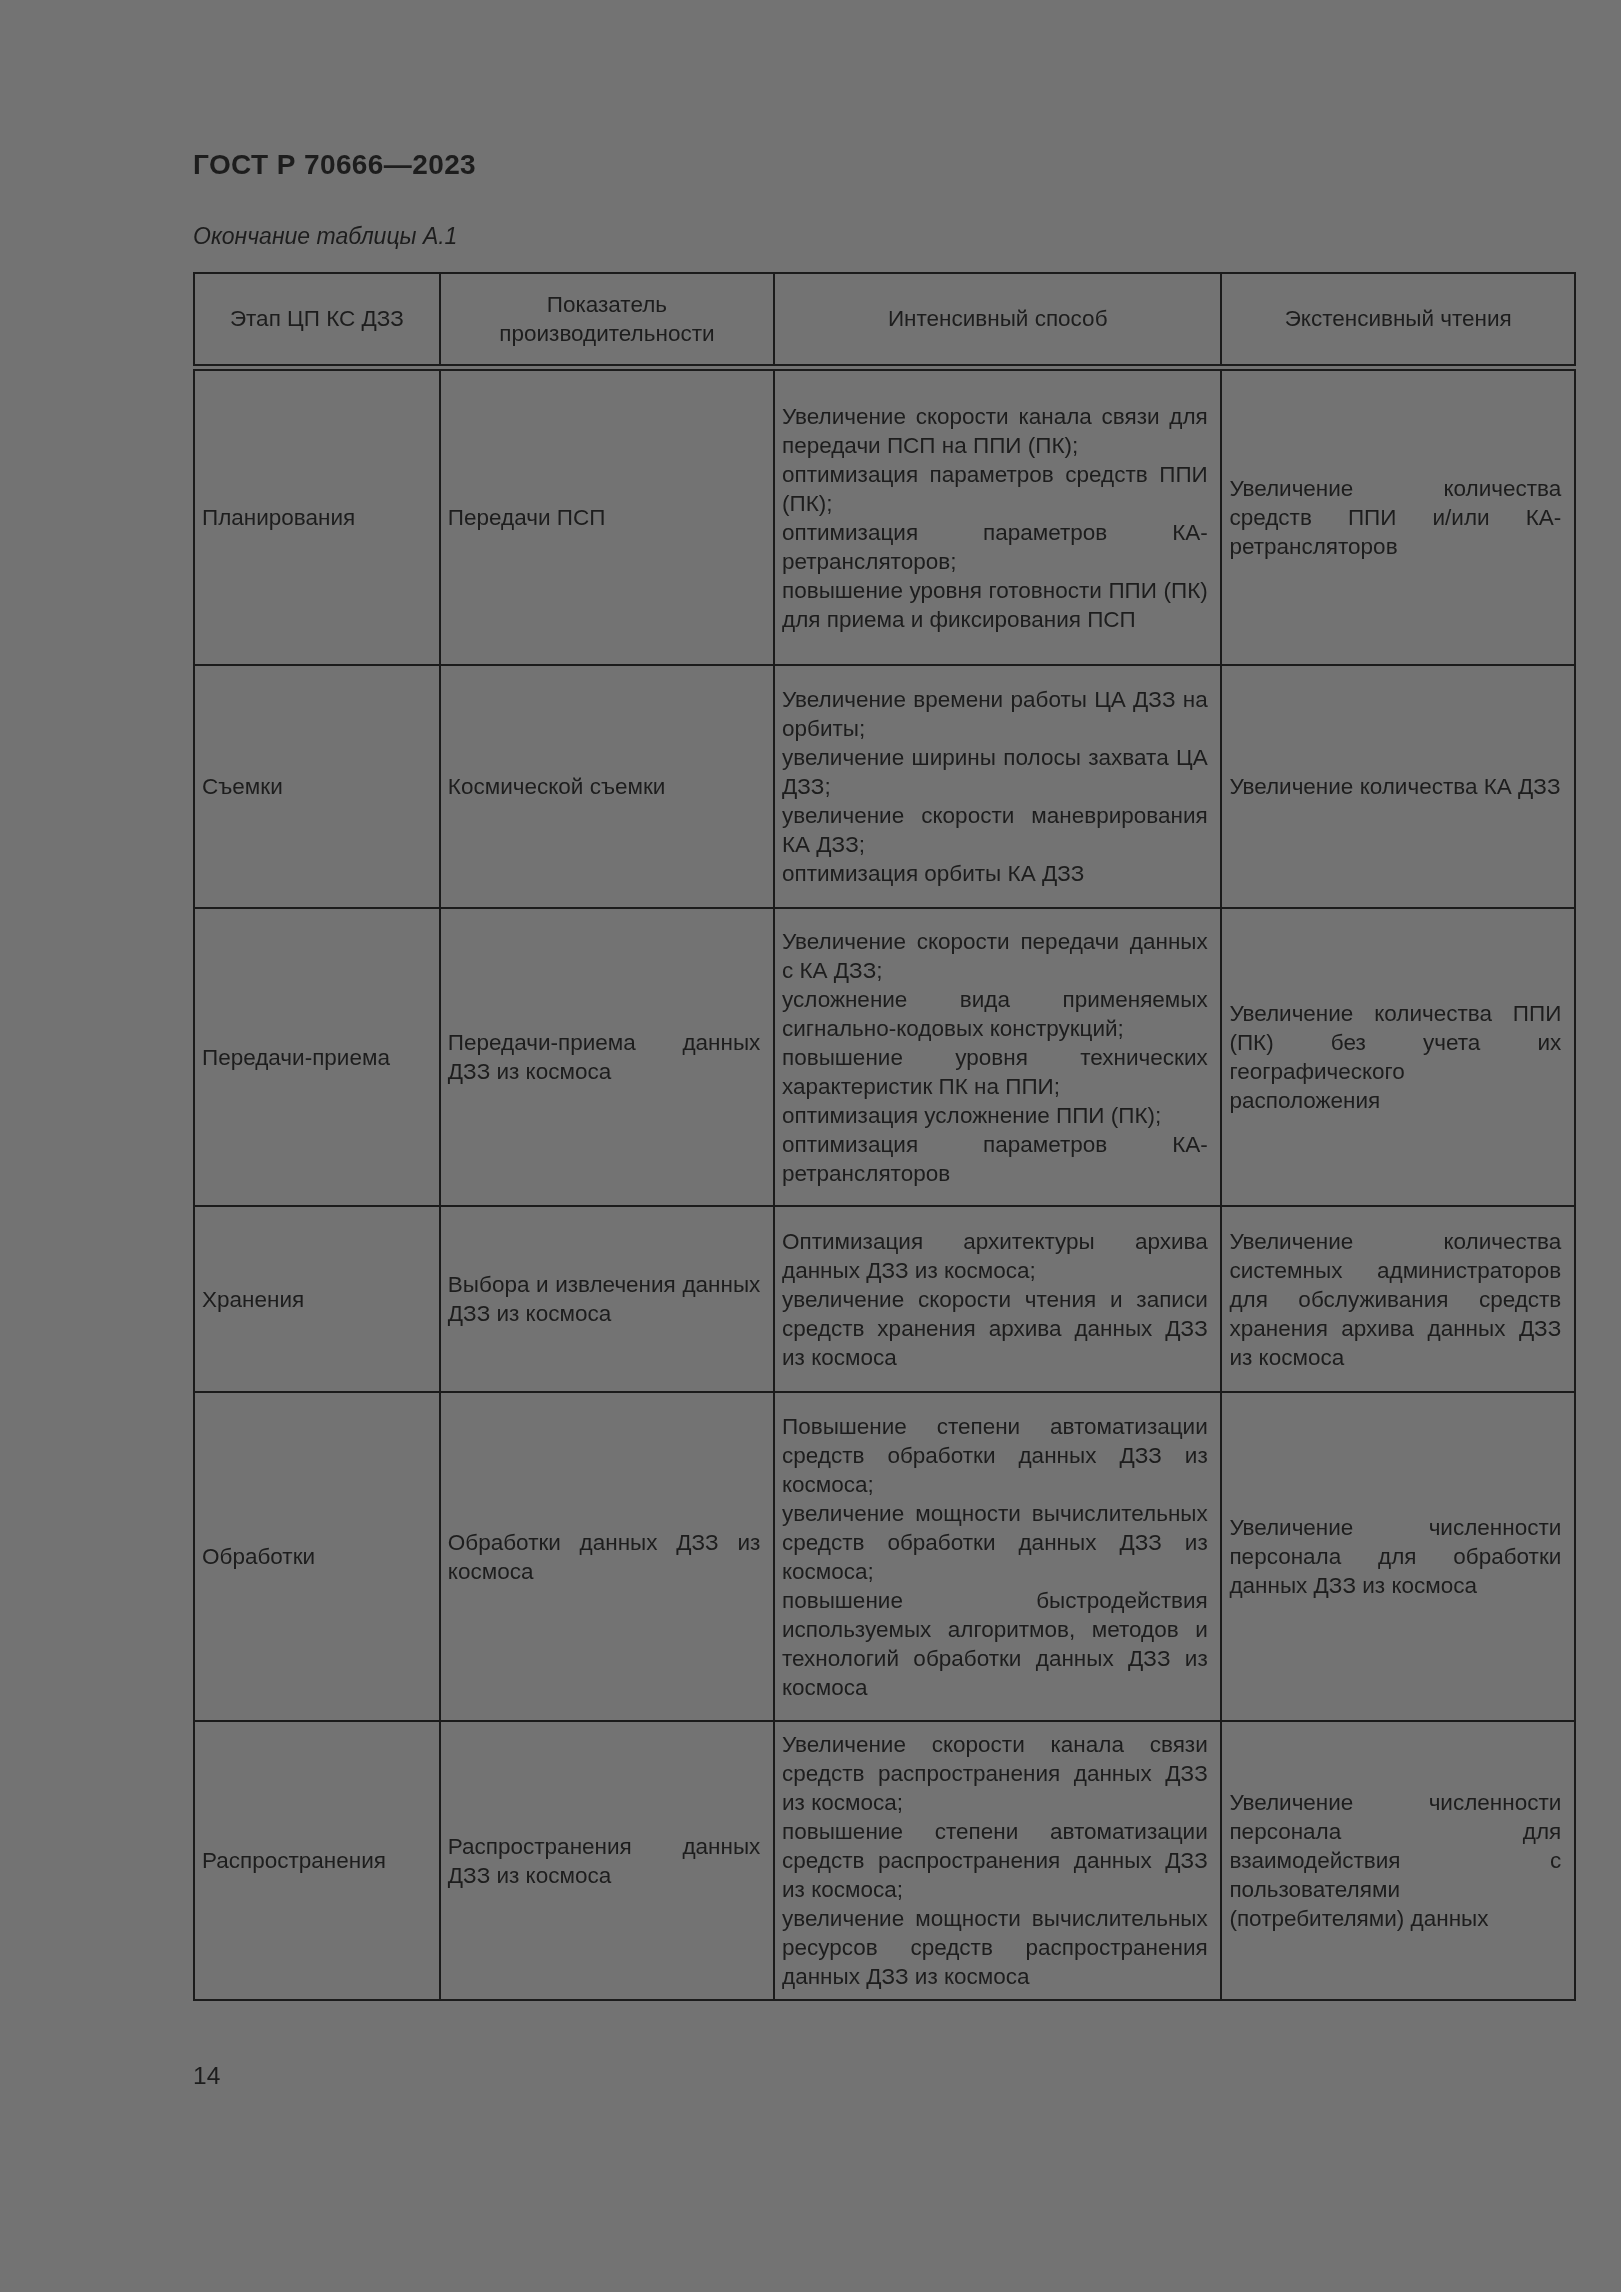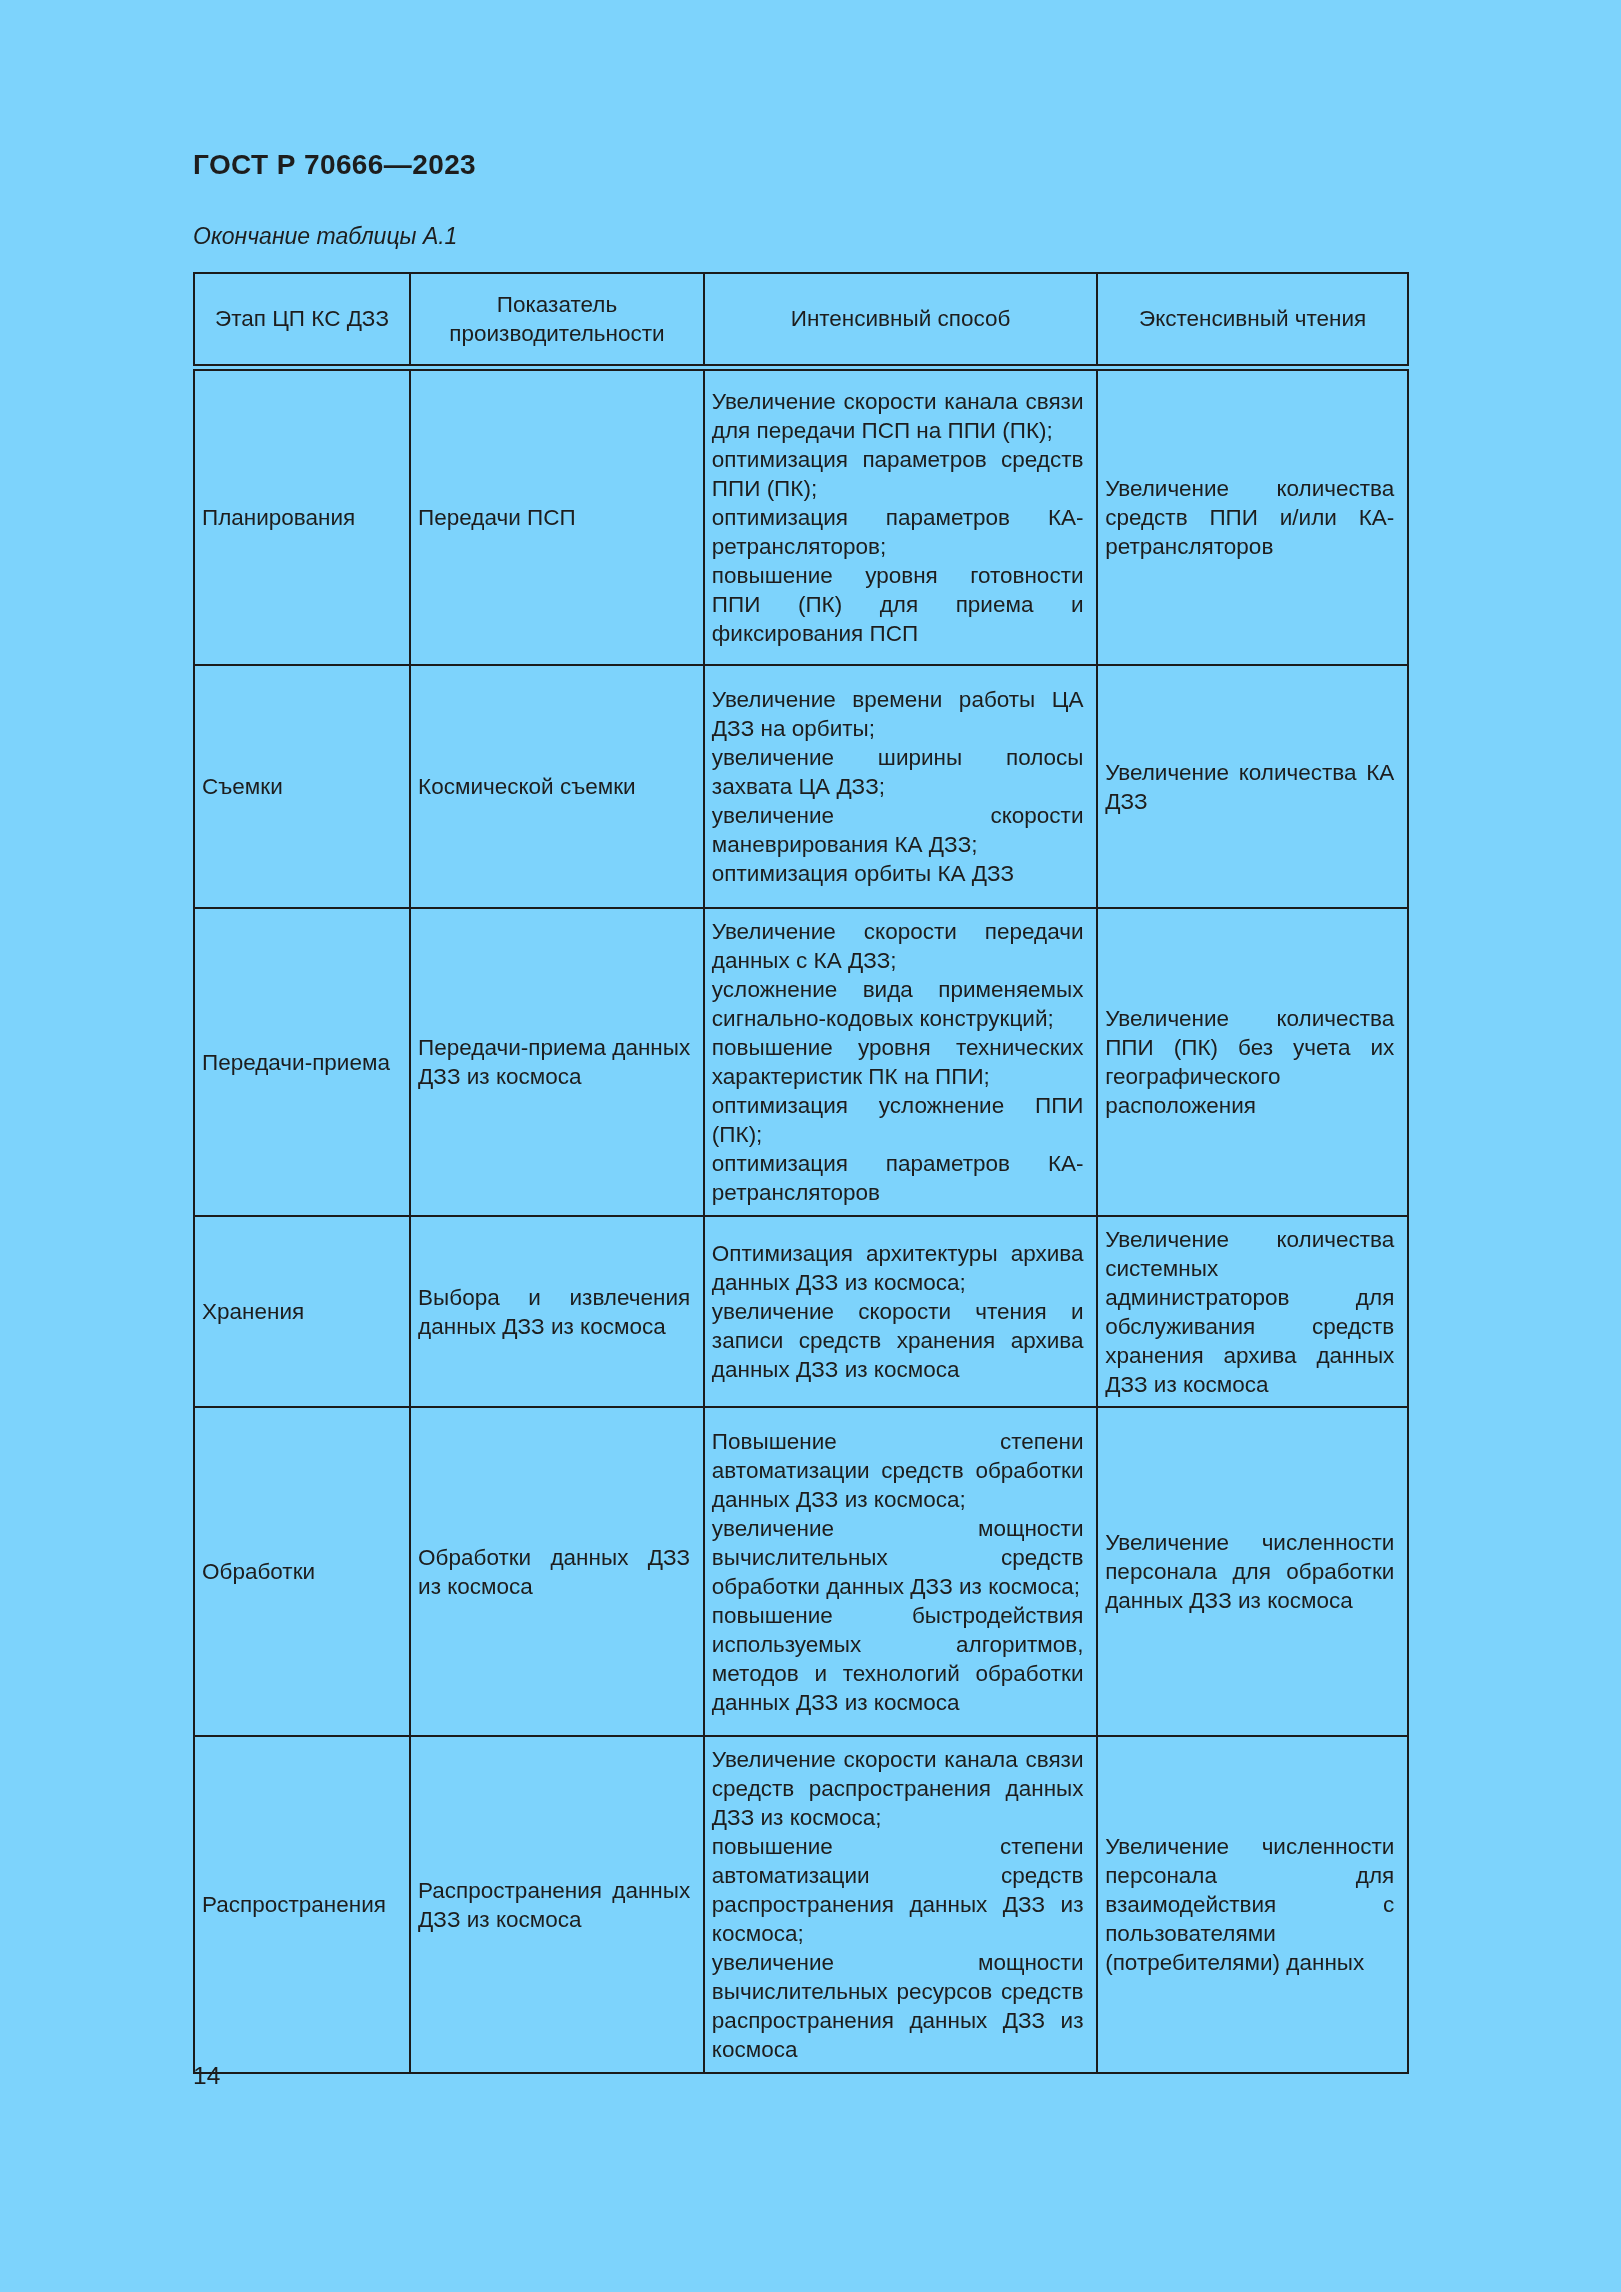--- a/index.html
+++ b/index.html
@@ -4,21 +4,21 @@
 <style>
   html, body {
     margin: 0;
     padding: 0;
     background: #ffffff;
   }
   .page {
     position: relative;
     width: 1621px;
     height: 2293px;
-    background: #7dd3fc;
+    background: #737373;
     font-family: "Liberation Sans", "DejaVu Sans", sans-serif;
     color: #1d1d1d;
     overflow: hidden;
   }
   .doc-header {
     position: absolute;
     left: 193px;
     top: 149px;
     font-size: 28px;
     font-weight: 700;
@@ -28,21 +28,21 @@
     position: absolute;
     left: 193px;
     top: 223px;
     font-size: 23px;
     font-style: italic;
   }
   table.gost {
     position: absolute;
     left: 193px;
     top: 272px;
-    width: 1216px;
+    width: 1383px;
     border-collapse: collapse;
     table-layout: fixed;
     border: 2.9px solid #1b1b1b;
     font-size: 22.5px;
     line-height: 29px;
   }
   table.gost th, table.gost td {
     border: solid #1b1b1b;
     border-width: 2.9px 2px;
     vertical-align: middle;

